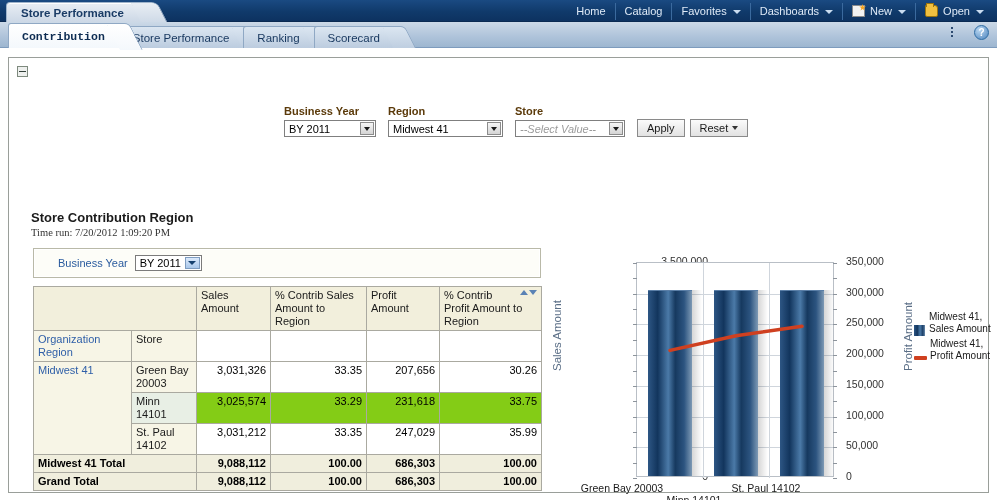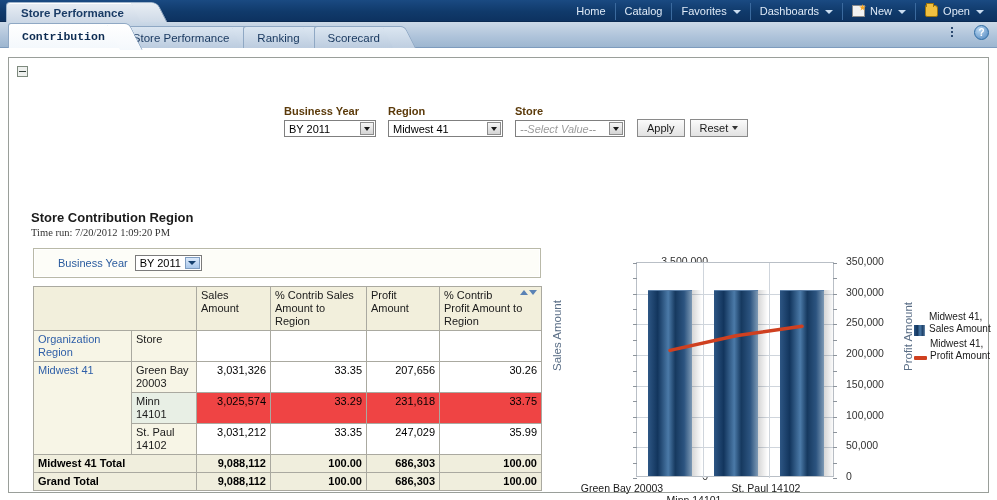--- a/index.html
+++ b/index.html
@@ -179,21 +179,21 @@
     position:absolute;left:24px;top:228px;border-collapse:collapse;
     font-size:11px;width:508px;table-layout:fixed;
   }
   #dtable td{border:1px solid #aaa9a0;padding:2px 4px;vertical-align:top;line-height:13px;}
   .hd{background:#f2efdc;font-weight:normal;color:#1a1a1a;height:38px;}
   .hd.blank{background:#f2efdc;}
   .dim{background:#f7f5e6;color:#2f5fa8;}
   .dimhdr{background:#f7f5e6;color:#2f5fa8;}
   .dimstore{background:#f7f5e6;color:#1a1a1a;}
   .num{text-align:right;background:#fff;}
-  .num.alt{background:#ef4444;}
+  .num.alt{background:#84cc16;}
   .dimstore.alt{background:#e8efe5;}
   .tot td{background:#f0eedd;font-weight:bold;}
   .sortarrows{float:right;display:inline-flex;gap:1px;margin-top:1px;}
   .tri{width:0;height:0;border-left:4px solid transparent;border-right:4px solid transparent;}
   .tri.up{border-bottom:5px solid #5a82b5;}
   .tri.down{border-top:5px solid #5a82b5;}
 
   
   #chart{position:absolute;left:545px;top:195px;width:440px;height:250px;}
   .axis-title{

